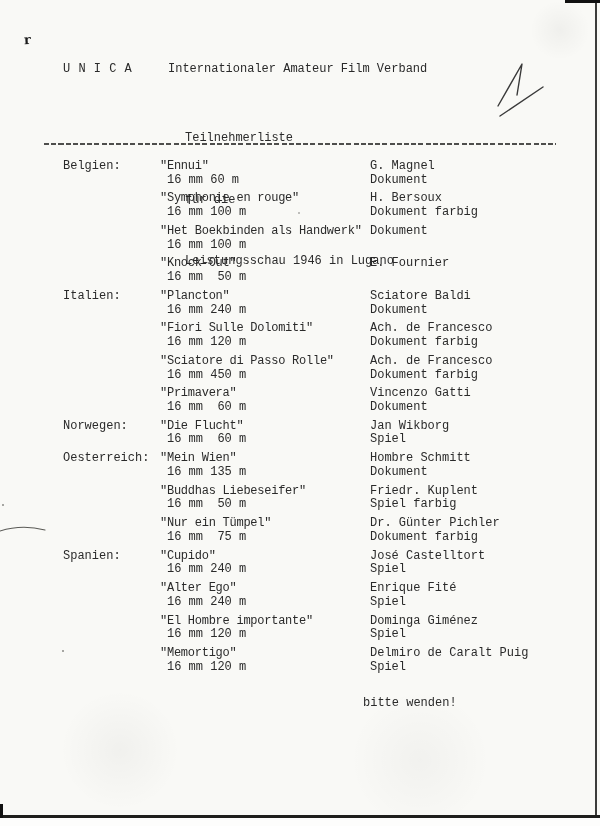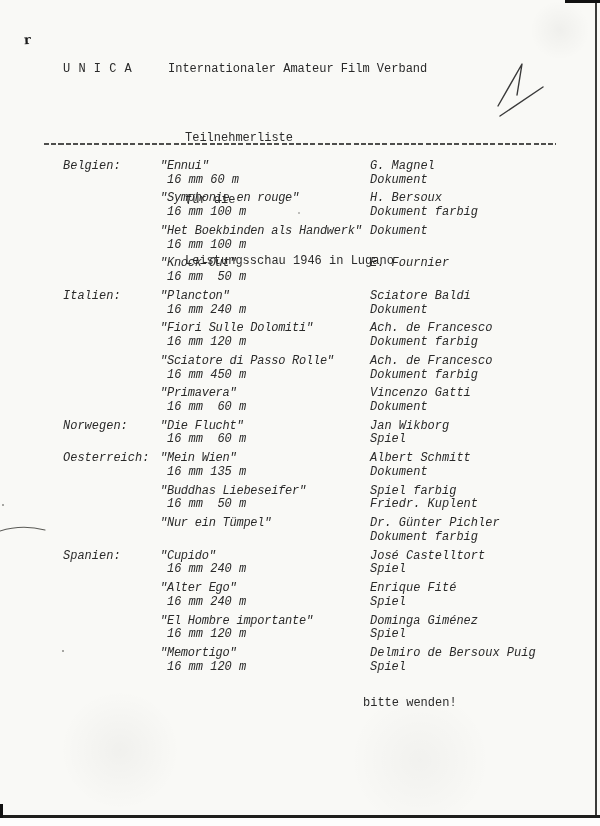--- a/index.html
+++ b/index.html
@@ -30,21 +30,20 @@
     opacity: 0.85;
   }
 
   
   .film-list { position: absolute; left: 63px; top: 160px; right: 0; }
   .entry {
     display: grid;
     grid-template-columns: 97px 210px auto;
     line-height: 13.6px;
     margin-bottom: 5.3px;
-    font-style: italic;
   }
   .film-title  { white-space: pre; letter-spacing: -0.25px; }
   .film-format { white-space: pre; padding-left: 7px; }
   .col-credit div { white-space: pre; }
 
   
   .footer-note { left: 363px; top: 696px; text-align: center; }
 
   
   .hand-mark { left: 455px; top: 50px; }
@@ -198,41 +197,42 @@
     </div>
   </div>
 
   <div class="entry">
     <div class="col-country">Oesterreich:</div>
     <div class="col-film">
       <div class="film-title">"Mein Wien"</div>
       <div class="film-format">16 mm 135 m</div>
     </div>
     <div class="col-credit">
-      <div>Albert Schmitt</div>
+      <div>Hombre Schmitt</div>
       <div>Dokument</div>
     </div>
   </div>
 
   <div class="entry">
     <div class="col-country"></div>
     <div class="col-film">
       <div class="film-title">"Buddhas Liebeseifer"</div>
       <div class="film-format">16 mm  50 m</div>
     </div>
     <div class="col-credit">
+      <div>Friedr. Kuplent</div>
       <div>Spiel farbig</div>
-      <div>Friedr. Kuplent</div>
     </div>
   </div>
 
   <div class="entry">
     <div class="col-country"></div>
     <div class="col-film">
       <div class="film-title">"Nur ein Tümpel"</div>
+      <div class="film-format">16 mm  75 m</div>
     </div>
     <div class="col-credit">
       <div>Dr. Günter Pichler</div>
       <div>Dokument farbig</div>
     </div>
   </div>
 
   <div class="entry">
     <div class="col-country">Spanien:</div>
     <div class="col-film">
@@ -269,21 +269,21 @@
     </div>
   </div>
 
   <div class="entry">
     <div class="col-country"></div>
     <div class="col-film">
       <div class="film-title">"Memortigo"</div>
       <div class="film-format">16 mm 120 m</div>
     </div>
     <div class="col-credit">
-      <div>Delmiro de Bersoux Puig</div>
+      <div>Delmiro de Caralt Puig</div>
       <div>Spiel</div>
     </div>
   </div>
 </div>
 
 <div class="abs footer-note">bitte wenden!</div>
 
 <svg class="pen-squiggle" width="60" height="20" viewBox="0 0 60 20">
   <path d="M 0 11 Q 22 4 45 10" fill="none" stroke="#5a5a56" stroke-width="1.1" stroke-linecap="round"></path>
 </svg>

